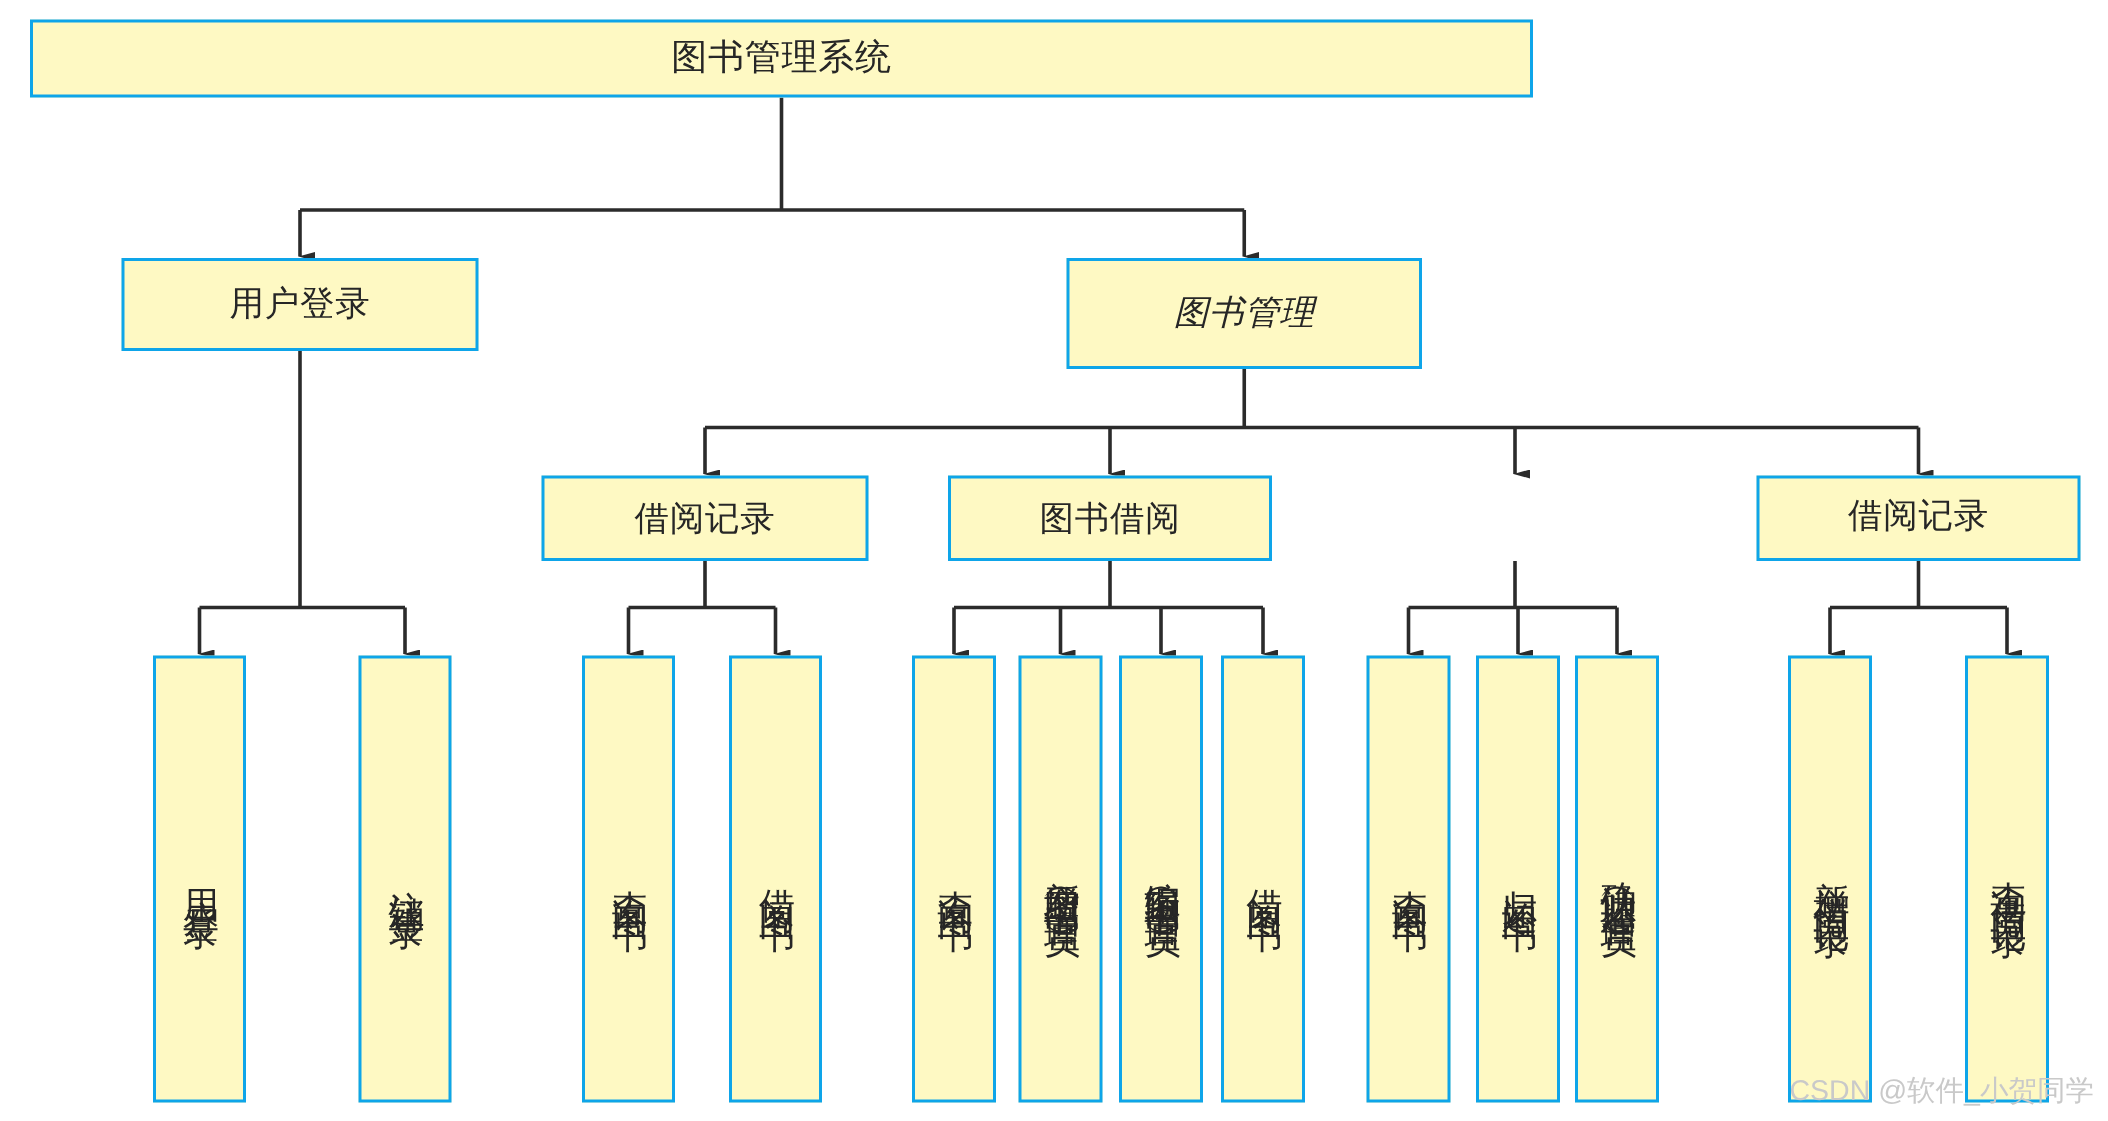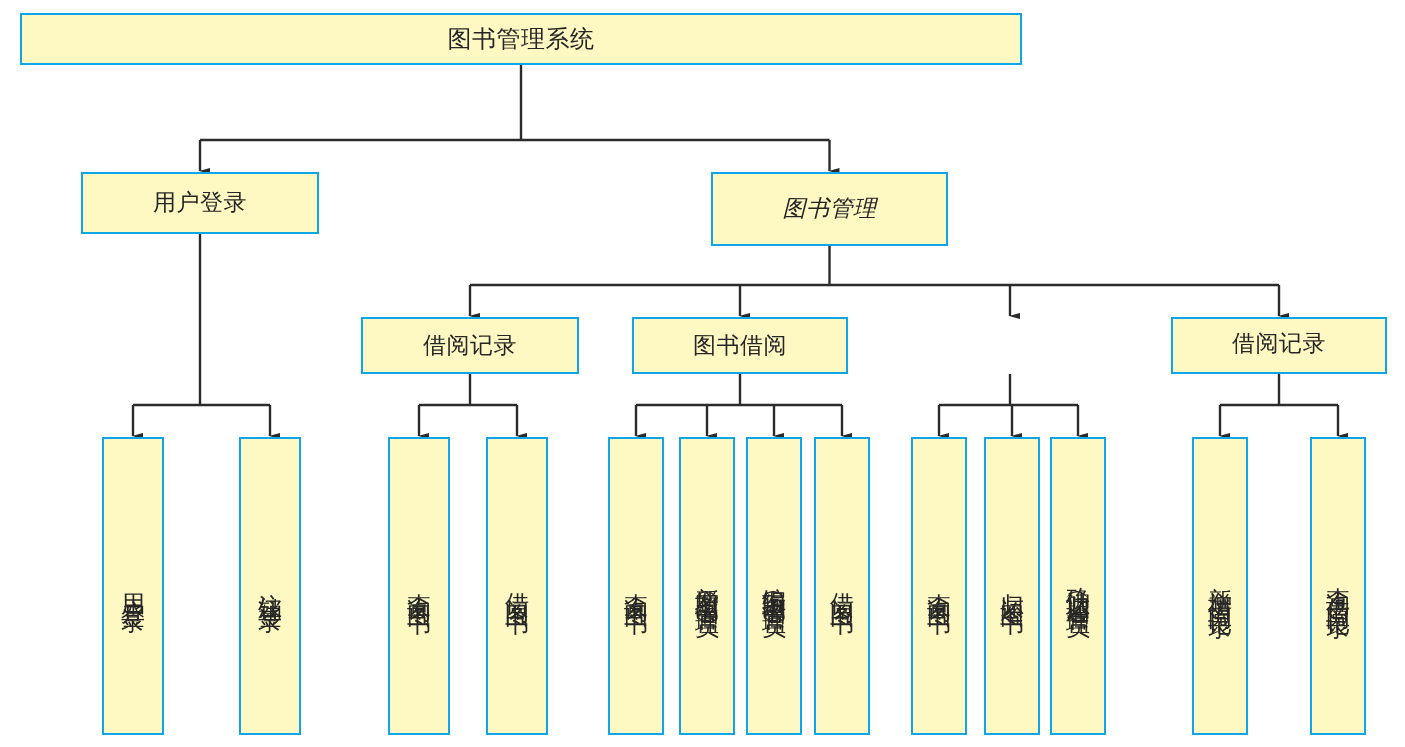--- a/index.html
+++ b/index.html
@@ -178,14 +178,15 @@
         <span class="node-label">确认归还（管理员）</span>
       </div>
       <div class="node leaf" style="left: 1192px; top: 437px; width: 56px; height: 298px;">
         <span class="node-label">新增借阅记录</span>
       </div>
       <div class="node leaf" style="left: 1310px; top: 437px; width: 56px; height: 298px;">
         <span class="node-label">查询借阅记录</span>
       </div>
     </div>
 
+  <div class="watermark" style="left: 1193px; top: 714px;">CSDN @软件_小贺同学</div>
 
 </div>
 
 </body></html>

